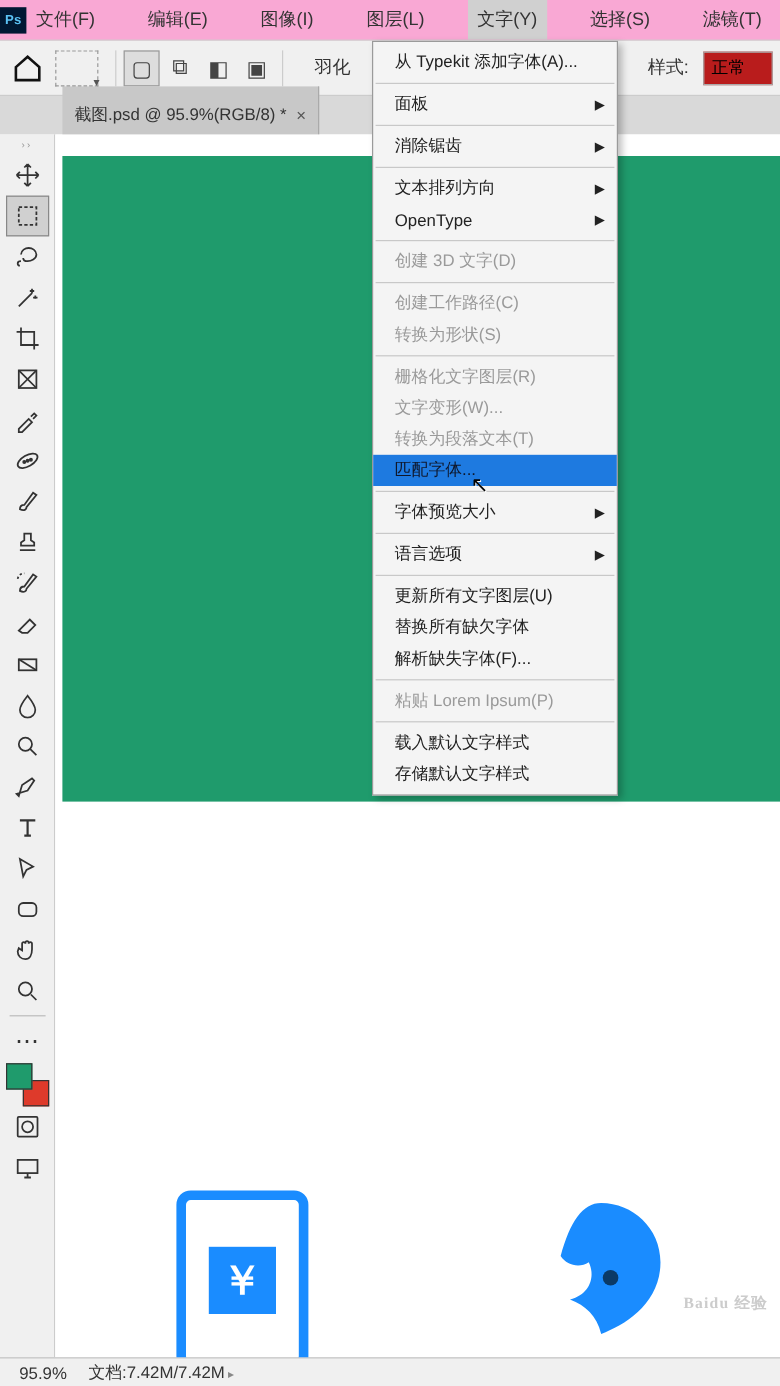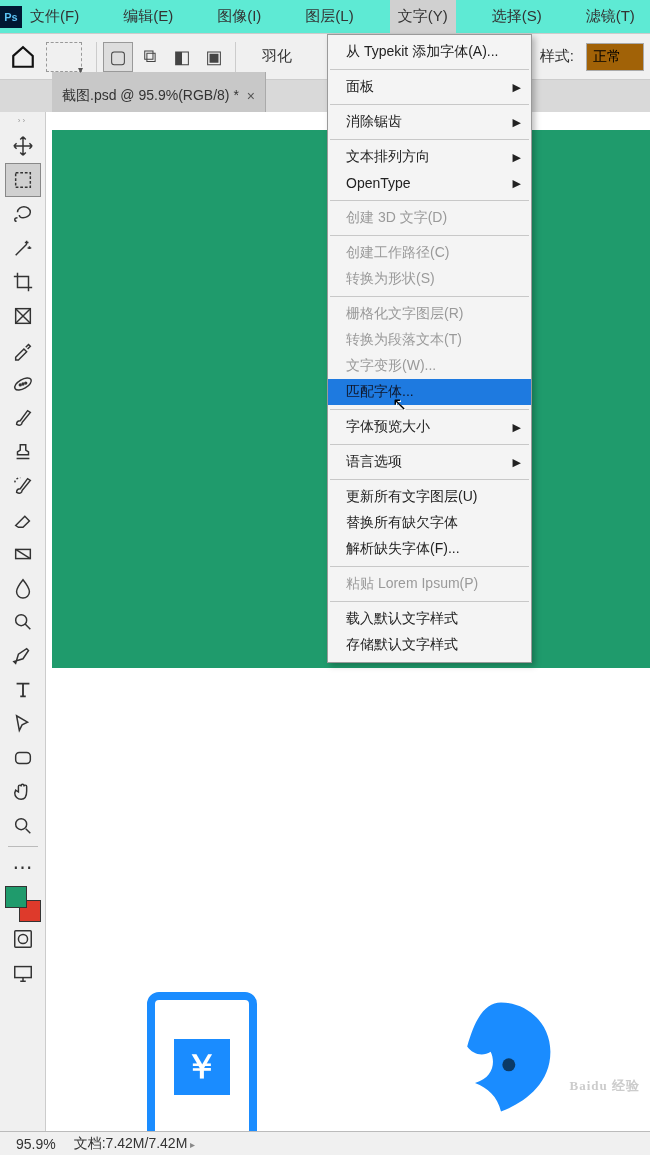--- a/index.html
+++ b/index.html
@@ -1,35 +1,35 @@
 <!DOCTYPE html>
 <html><head>
 <meta charset="utf-8">
 <style>
   * { box-sizing: border-box; margin: 0; padding: 0; font-family: "Microsoft YaHei", Arial, sans-serif; }
   body { width: 650px; height: 1155px; background: #f0f0f0; overflow: hidden; position: relative; }
   
   
-  .titlebar { height: 34px; background: #5eead4; display: flex; align-items: stretch; border-bottom: 1px solid #ccc; }
+  .titlebar { height: 34px; background: #f9a8d4; display: flex; align-items: stretch; border-bottom: 1px solid #ccc; }
   .ps-logo { width: 34px; display:flex; align-items:center; justify-content:center; }
   .ps-logo div { width:22px; height:22px; background:#001833; color:#5bc3f5; font-size:11px; font-weight:bold; display:flex; align-items:center; justify-content:center; }
   .menubar { display:flex; flex:1;gap:28px; }
   .menu-item { padding: 0 8px; font-size:15px; color:#333; display:flex; align-items:center; cursor:default; white-space:nowrap; }
   .menu-item.open { background:#d0d0d0; }
   .win-controls { display:flex; }
   .win-btn { width:42px; display:flex; align-items:center; justify-content:center; font-size:16px; color:#555; border-left:1px solid #ddd;}
   
   
   .optionsbar { height:46px; background:#f0f0f0; display:flex; align-items:center; padding:0 6px; gap:6px; border-bottom:1px solid #ccc;}
   .opt-icon { width:34px; height:34px; display:flex; align-items:center; justify-content:center; color:#333; font-size:22px;}
   .opt-group { display:flex; align-items:center; gap:2px; padding:0 6px; border-left:1px solid #ccc; border-right:1px solid #ccc;}
   .opt-square { width:30px; height:30px; display:flex; align-items:center; justify-content:center; font-size:18px; color:#444;}
   .opt-square.active { background:#ddd; border:1px solid #999;}
   .opt-label { font-size:15px; color:#333; margin-left:auto; margin-right:6px;}
-  .opt-select { height:28px; min-width:58px; background:#a16207; border:1px solid #aaa; font-size:14px; padding:0 6px; display:flex; align-items:center;}
+  .opt-select { height:28px; min-width:58px; background:#b91c1c; border:1px solid #aaa; font-size:14px; padding:0 6px; display:flex; align-items:center;}
   .opt-presets { width:36px; height:30px; border:1px dashed #999; margin-right:8px; position:relative;}
   .opt-presets::after { content:'▾'; position:absolute; right:-2px; bottom:-4px; font-size:10px; color:#555;}
   
   
   .tabrow { height:32px; background:#d9d9d9; display:flex; align-items:center; padding-left:52px; gap:0;}
   .doc-tab { height:48px; background:#c8c8c8; display:flex; align-items:center; padding:0 10px; font-size:14px; color:#333; border-right:1px solid #aaa;}
   .doc-tab .close { margin-left:8px; color:#555; font-size:14px;}
   
   
   .main { display:flex; height:calc(1155px - 34px - 46px - 32px - 24px); }
@@ -55,21 +55,21 @@
   .phone-icon::after{ content:''; position:absolute; bottom:-6px; left:50%; transform:translateX(-50%); width:40px; height:8px; background:#1a8cff; border-radius:3px;}
   .fish-icon { width:130px; height:130px; position:relative;}
   .fish-icon svg{ width:100%; height:100%;}
   .watermark { position:absolute; right:10px; bottom:36px; color:#ccc; font-size:13px; font-weight:bold; letter-spacing:1px;font-family:Liberation Serif, serif;}
   
   
   .statusbar { height:24px; background:#f0f0f0; border-top:1px solid #bbb; display:flex; align-items:center; font-size:14px; color:#333; padding:0 16px; gap:18px;}
   .statusbar .dropdown::after { content:' ▸'; color:#888; font-size:10px;}
   
   
-  .dropdown-menu { position:absolute; top:34px; left:327px; width:205px; background:#f4f4f4; border:1px solid #9a9a9a; box-shadow:3px 3px 6px rgba(0,0,0,0.25); z-index:100; padding:4px 0;}
+  .dropdown-menu { position:absolute; top:34px; left:310px; width:205px; background:#f4f4f4; border:1px solid #9a9a9a; box-shadow:3px 3px 6px rgba(0,0,0,0.25); z-index:100; padding:4px 0;}
   .dm-item { height:26px; display:flex; align-items:center; padding:0 20px 0 18px; font-size:14px; color:#222; position:relative; white-space:nowrap;}
   .dm-item.disabled { color:#9a9a9a;}
   .dm-item.hl { background:#1e7ae0; color:#0f172a;}
   .dm-item .arrow { position:absolute; right:10px; font-size:11px;}
   .dm-sep { height:1px; background:#c8c8c8; margin:4px 2px;}
   .cursor { position:absolute; top:393px; left:392px; z-index:200; font-size:18px; color:#000; text-shadow:1px 1px 0 #fff;}
 </style>
 </head>
 <body>
 
@@ -293,22 +293,22 @@
     <div class="dm-sep"></div>
     <div class="dm-item">文本排列方向<span class="arrow">▶</span></div>
     <div class="dm-item">OpenType<span class="arrow">▶</span></div>
     <div class="dm-sep"></div>
     <div class="dm-item disabled">创建 3D 文字(D)</div>
     <div class="dm-sep"></div>
     <div class="dm-item disabled">创建工作路径(C)</div>
     <div class="dm-item disabled">转换为形状(S)</div>
     <div class="dm-sep"></div>
     <div class="dm-item disabled">栅格化文字图层(R)</div>
+    <div class="dm-item disabled">文字变形(W)...</div>
     <div class="dm-item disabled">转换为段落文本(T)</div>
-    <div class="dm-item disabled">文字变形(W)...</div>
     <div class="dm-item hl">匹配字体...</div>
     <div class="dm-sep"></div>
     <div class="dm-item">字体预览大小<span class="arrow">▶</span></div>
     <div class="dm-sep"></div>
     <div class="dm-item">语言选项<span class="arrow">▶</span></div>
     <div class="dm-sep"></div>
     <div class="dm-item">更新所有文字图层(U)</div>
     <div class="dm-item">替换所有缺欠字体</div>
     <div class="dm-item">解析缺失字体(F)...</div>
     <div class="dm-sep"></div>

